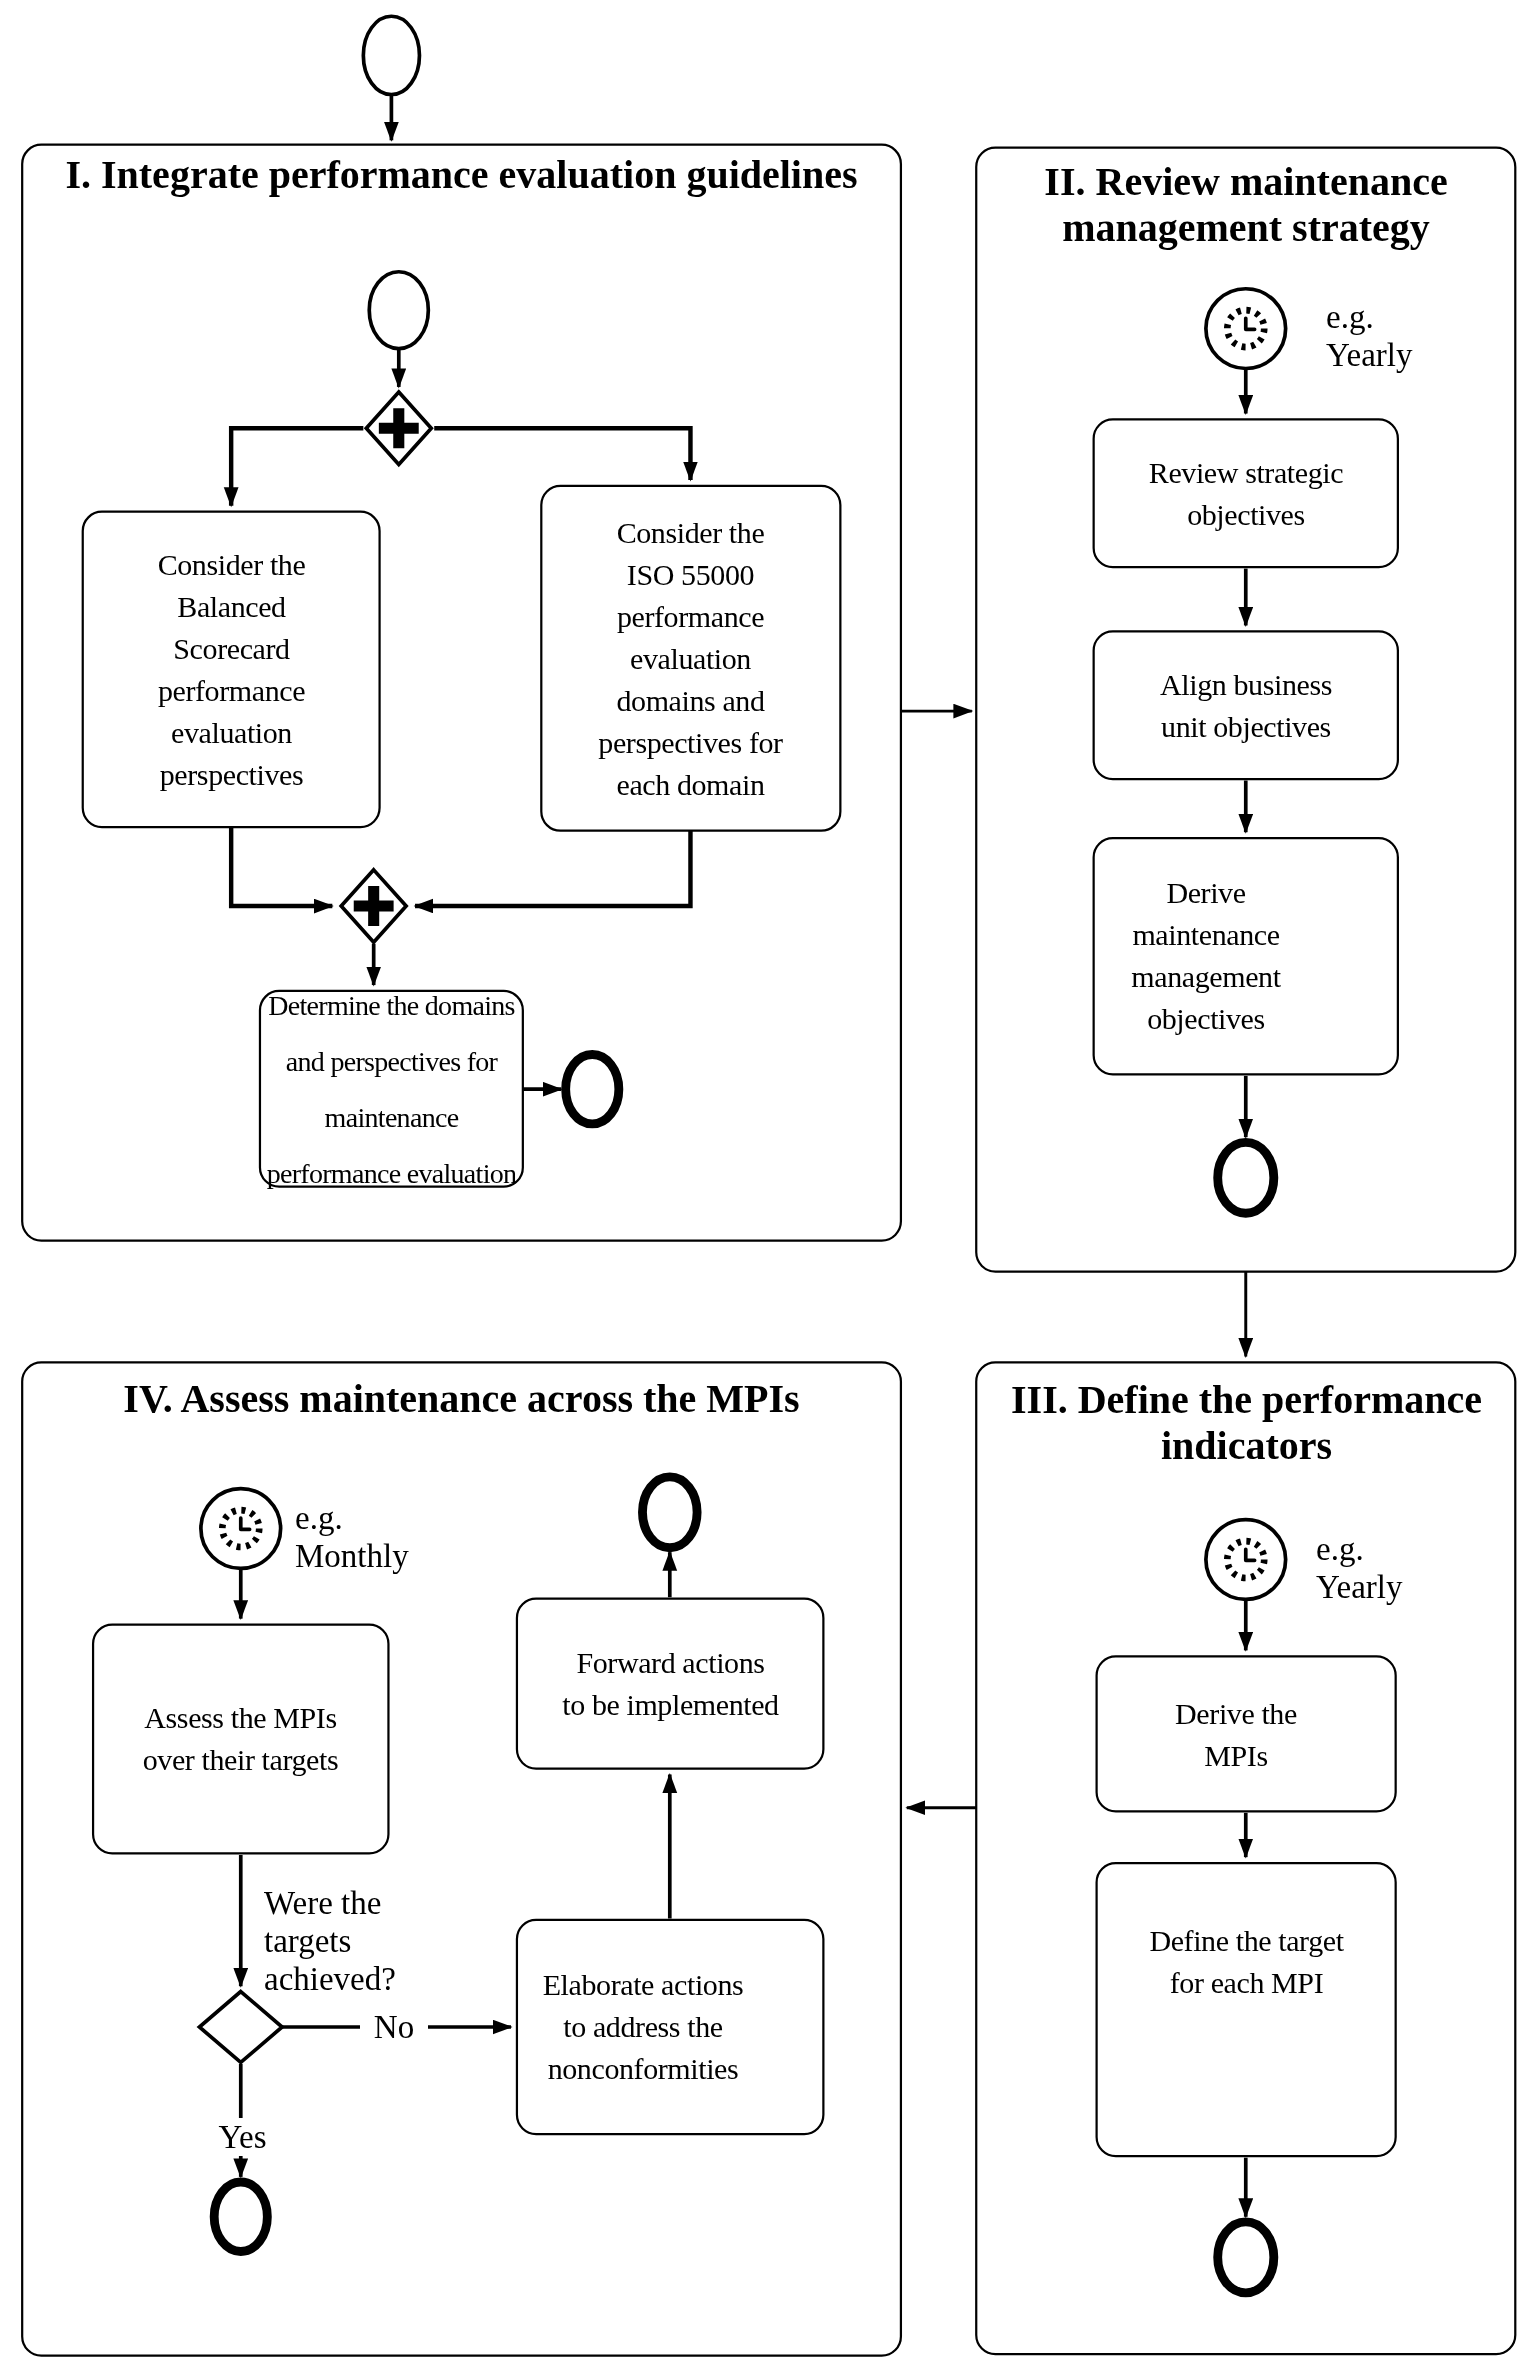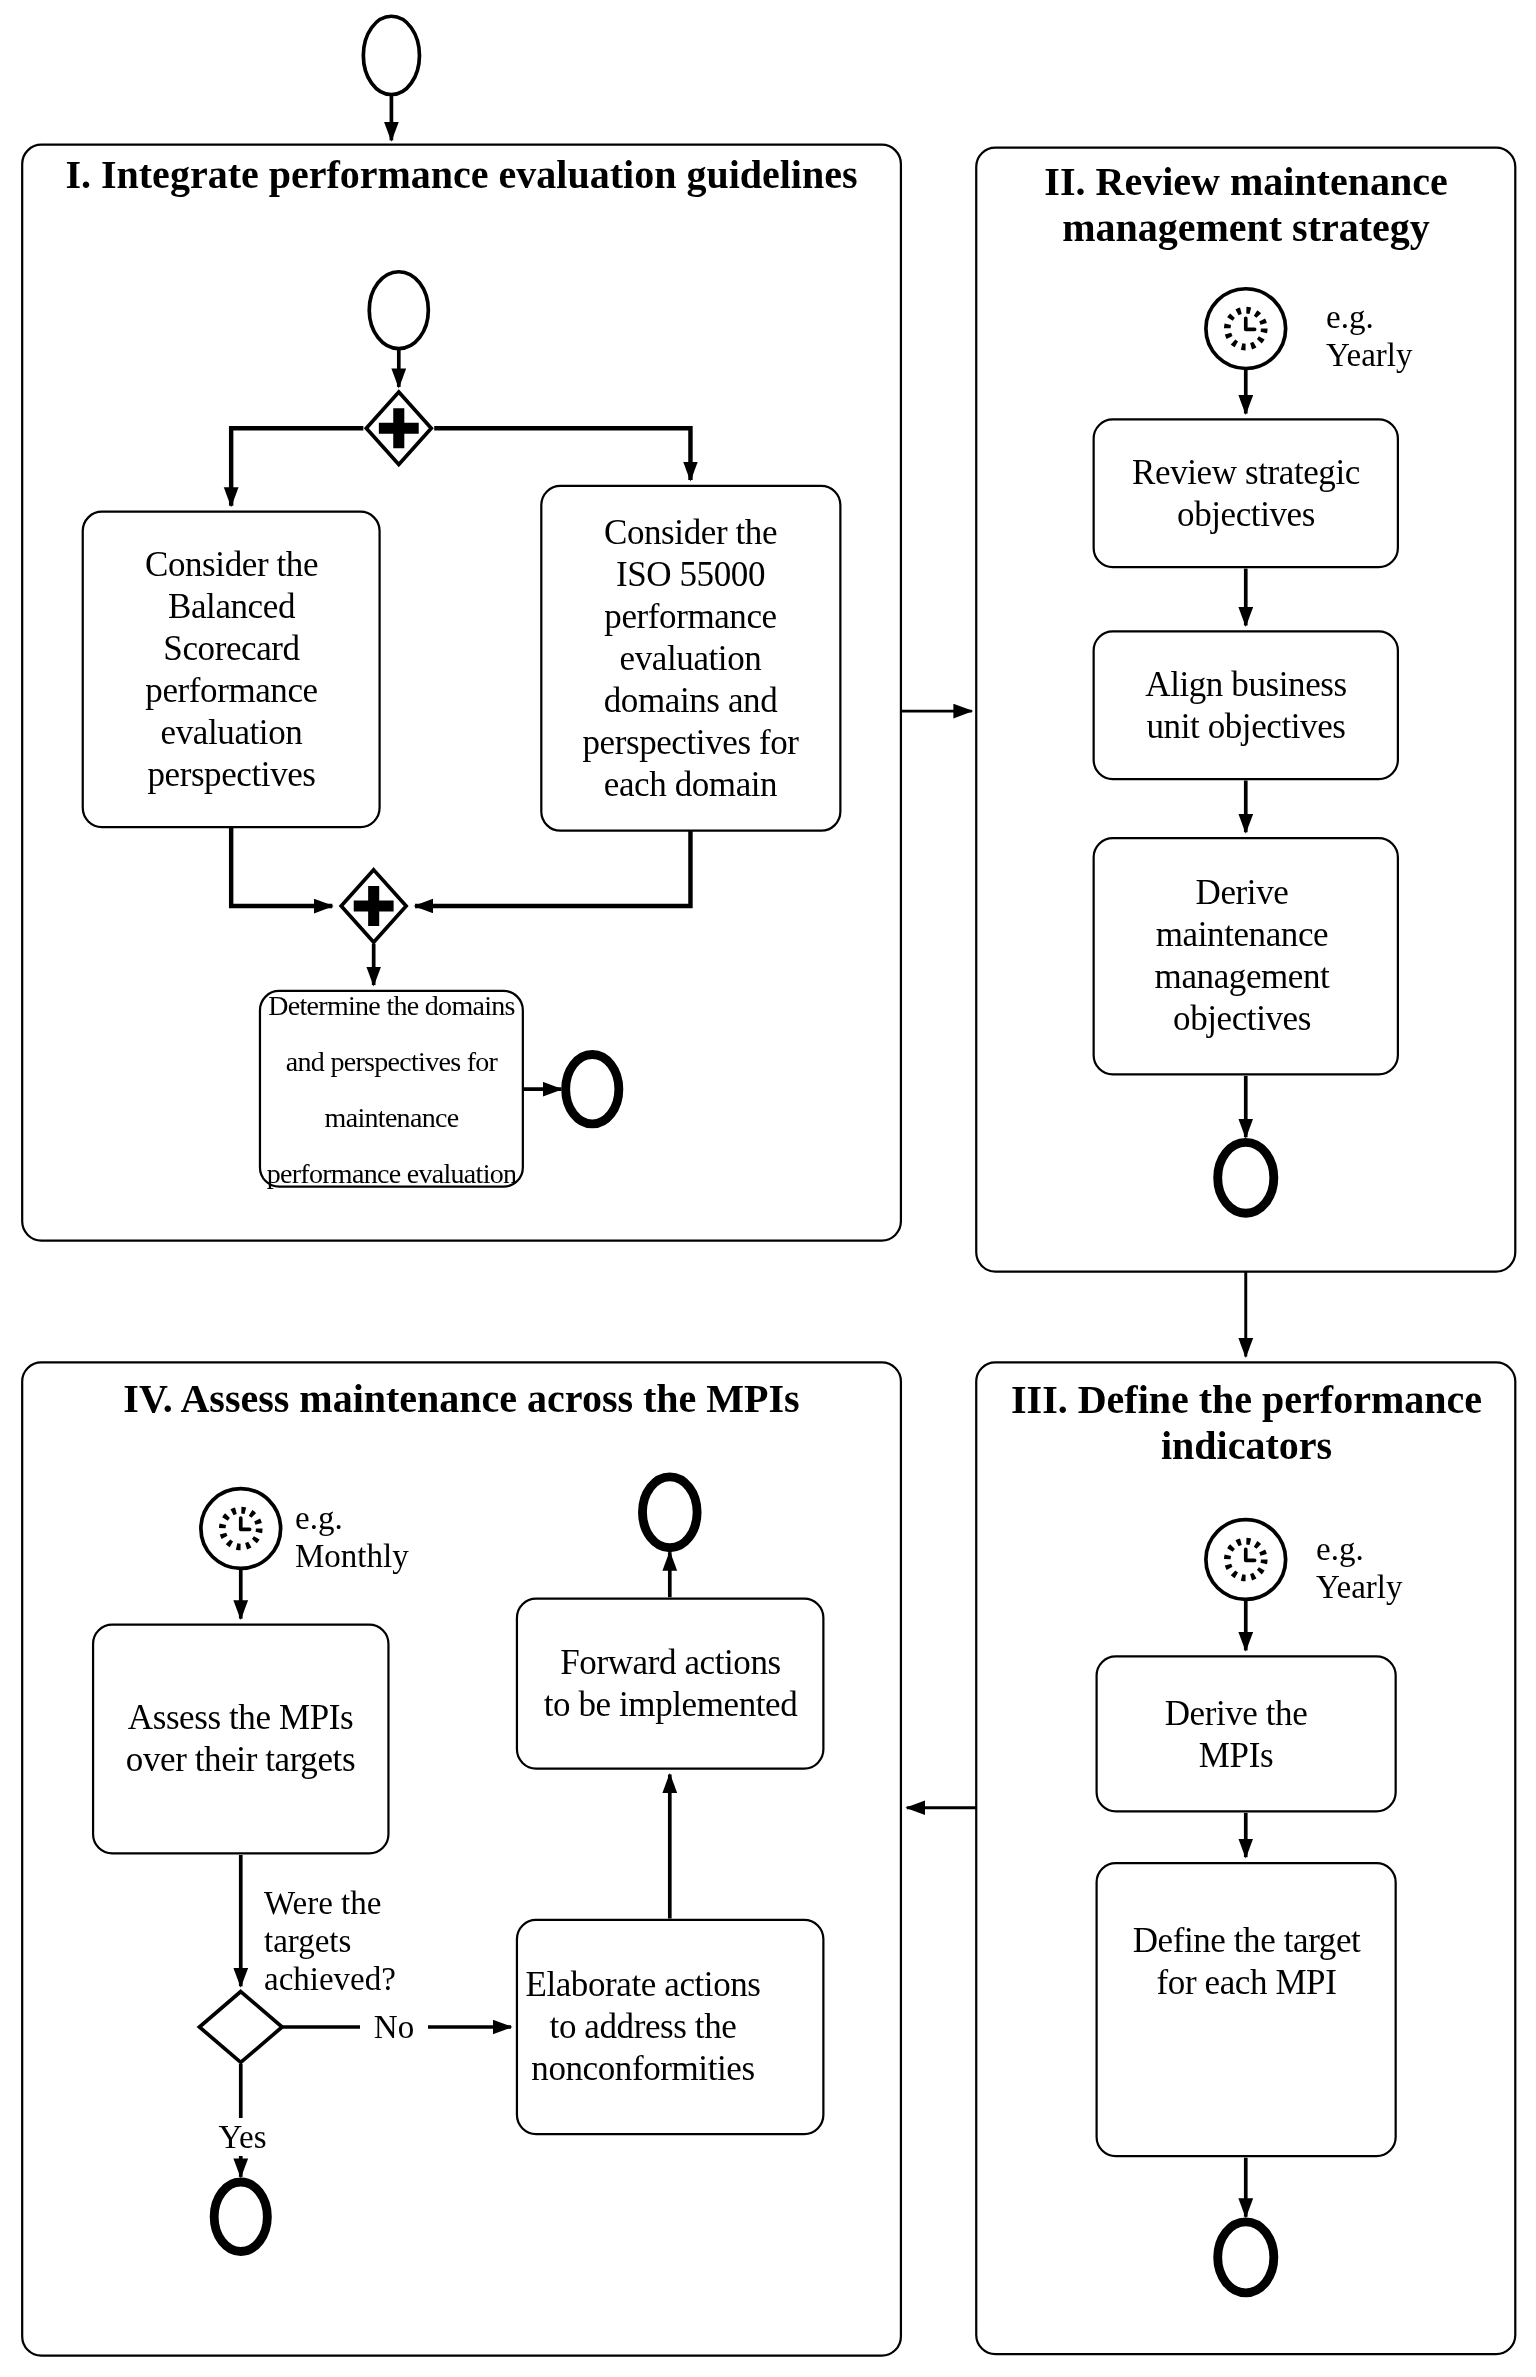--- a/index.html
+++ b/index.html
@@ -3,21 +3,21 @@
 <meta charset="utf-8">
 <style>
   html,body{margin:0;padding:0;background:#ffffff;}
   .canvas{position:relative;width:1536px;height:2377px;background:#ffffff;overflow:hidden;}
   .layer{position:absolute;left:0;top:0;}
   .txt{
     position:absolute;display:flex;align-items:center;justify-content:center;
     text-align:center;white-space:pre-line;color:#000;
     font-family:"Liberation Serif","DejaVu Serif",serif;
   }
-  .box{font-size:35px;line-height:42px;letter-spacing:-0.4px;}
+  .box{font-size:30px;line-height:42px;letter-spacing:-0.4px;}
   .box-sm{font-size:28px;line-height:56px;letter-spacing:-0.7px;}
   .title{font-weight:bold;font-size:40px;line-height:46px;}
   .label{justify-content:flex-start;text-align:left;font-size:33px;line-height:38px;}
   .onln{background:#ffffff;}
 </style>
 </head>
 <body>
 
 <div class="canvas">
 
@@ -142,21 +142,21 @@
 performance evaluation</div>
 
   <div class="txt title" style="left:1006px;top:157px;width:480px;height:96px;">II. Review maintenance
 management strategy</div>
   <div class="txt label" style="left:1326px;top:295px;width:162px;height:81px;">e.g.
 Yearly</div>
   <div class="txt box" style="left:1094px;top:425px;width:304px;height:137px;">Review strategic
 objectives</div>
   <div class="txt box" style="left:1094px;top:637px;width:304px;height:137px;">Align business
 unit objectives</div>
-  <div class="txt box" style="left:1090px;top:843px;width:304px;height:226px;">Derive
+  <div class="txt box" style="left:1054px;top:843px;width:304px;height:226px;">Derive
 maintenance
 management
 objectives</div>
 
   <div class="txt title" style="left:990px;top:1375px;width:513px;height:96px;">III. Define the performance
 indicators</div>
   <div class="txt label" style="left:1316px;top:1527px;width:162px;height:81px;">e.g.
 Yearly</div>
   <div class="txt box" style="left:1097px;top:1662px;width:278px;height:145px;">Derive the
 MPIs</div>

